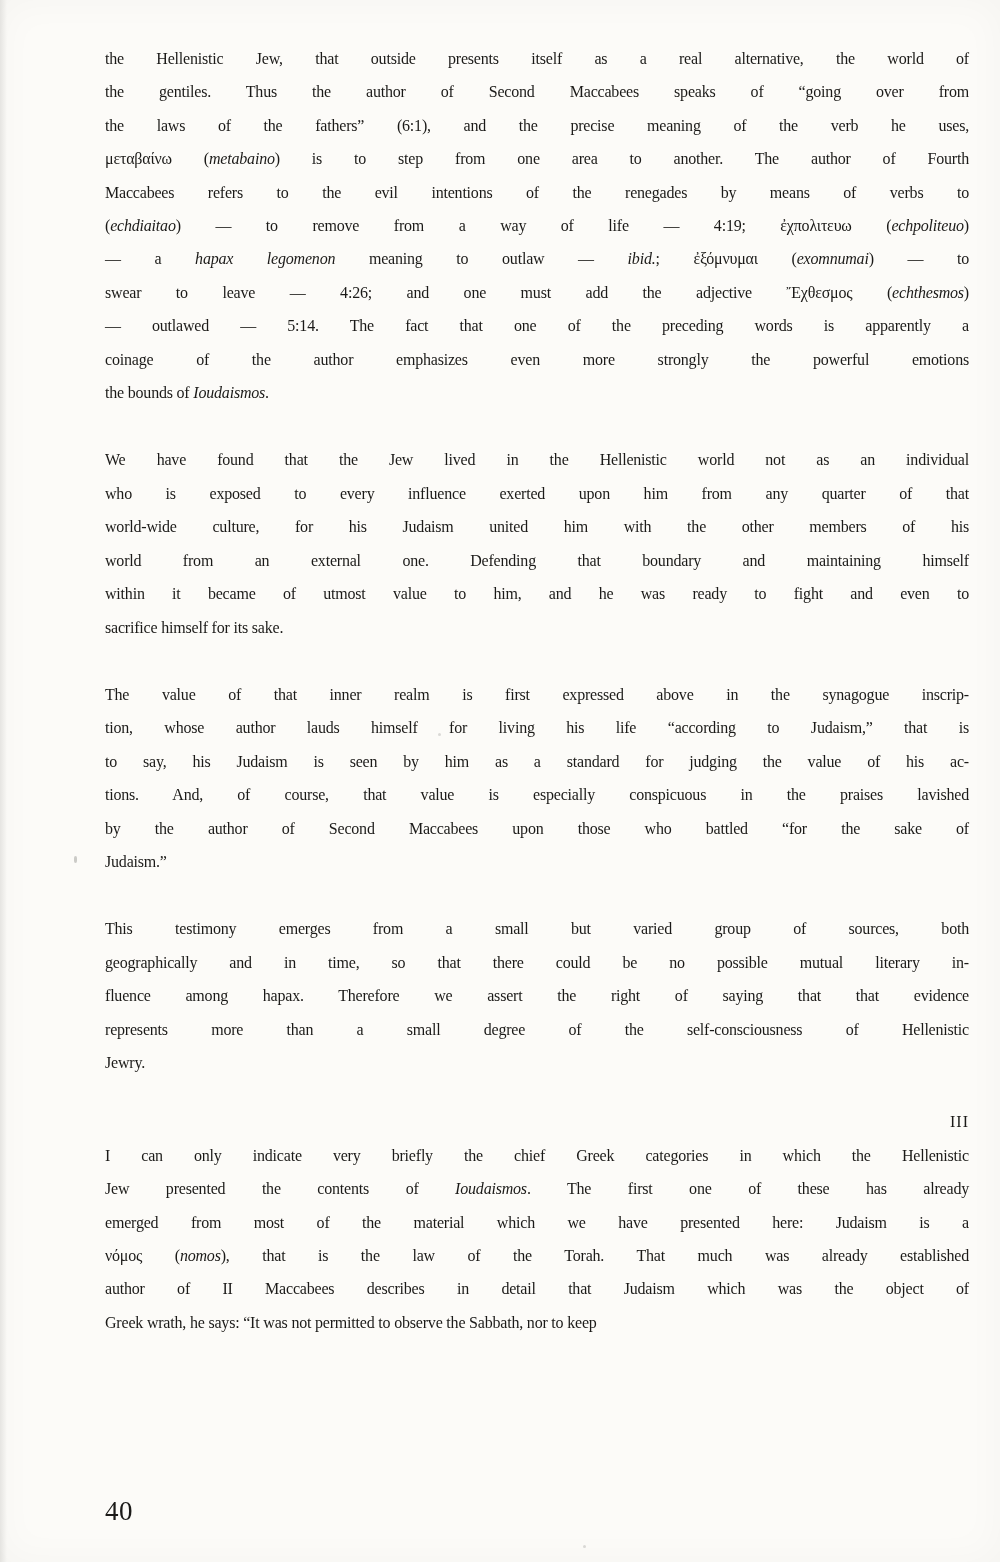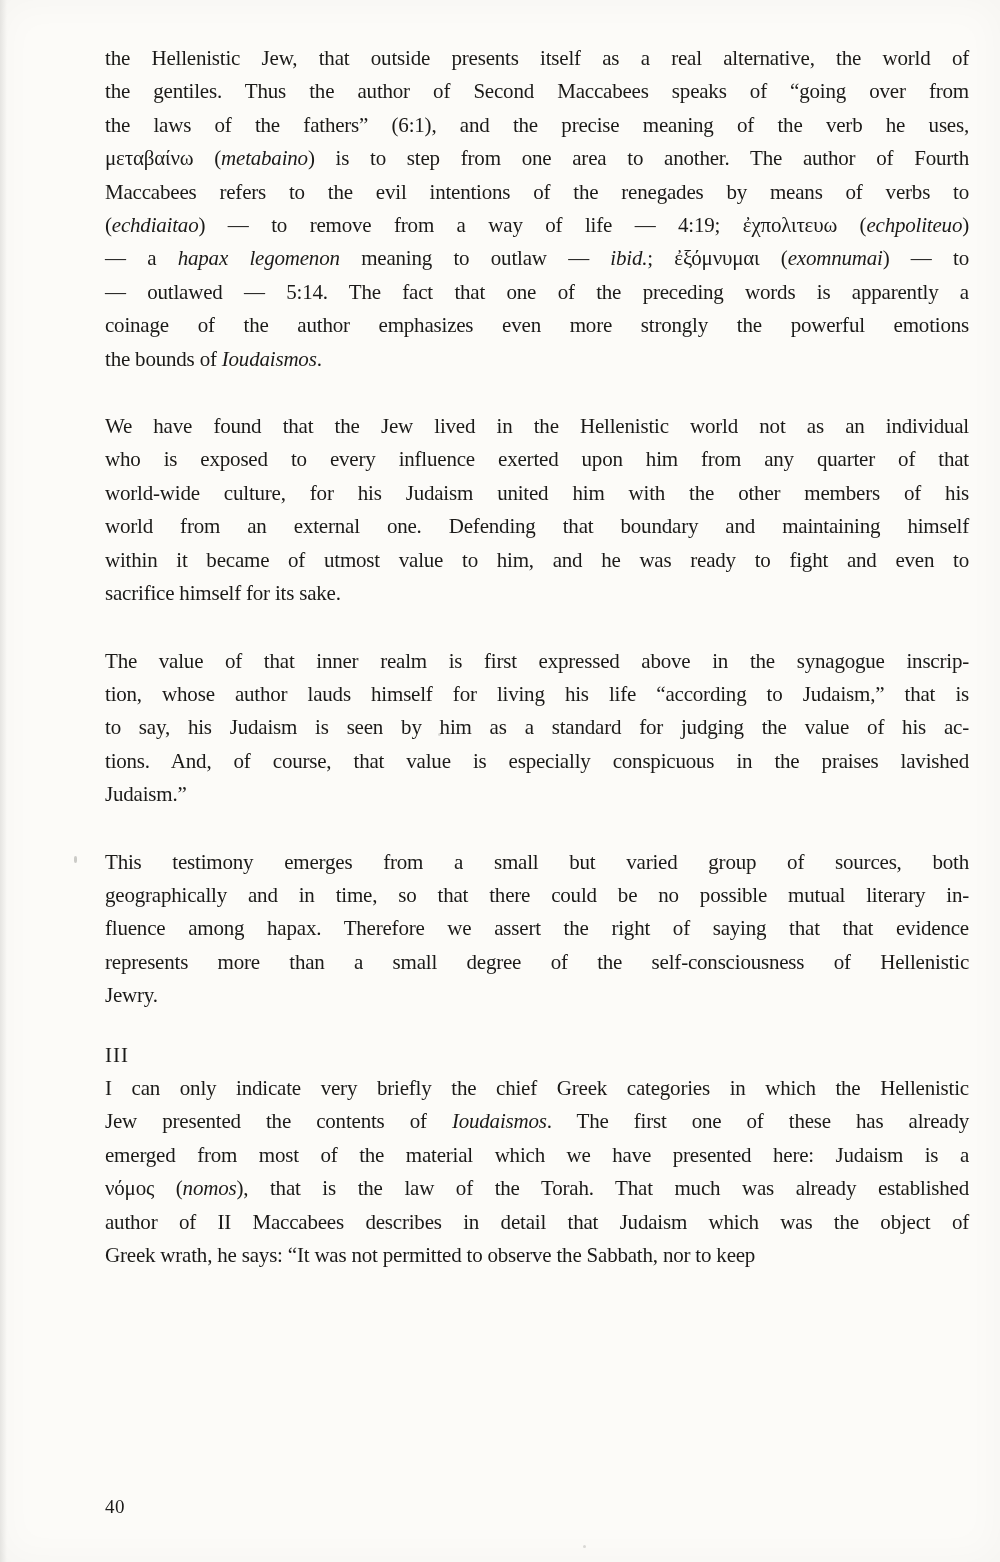--- a/index.html
+++ b/index.html
@@ -22,43 +22,43 @@
     left: 0; top: 0;
     width: 7px; height: 100%;
     background: linear-gradient(to right, rgba(60,60,55,0.10), rgba(60,60,55,0));
     pointer-events: none;
   }
   .text-block {
     position: absolute;
     left: 105px;
     top: 42px;
     width: 864px;
-    font-size: 21px;
+    font-size: 16px;
     line-height: 33.4px;
     letter-spacing: -0.2px;
   }
   .paragraph { margin: 0 0 34px 0; }
   .line {
     text-align: justify;
     text-align-last: justify;
     white-space: normal;
   }
   .line.last { text-align-last: left; }
   .it { font-style: italic; }
   .section-heading {
     margin: -8px 0 0 0;
     line-height: 33.4px;
-    text-align: left;
+    text-align: right;
     letter-spacing: 1px;
   }
   .page-number {
     position: absolute;
     left: 105px;
     top: 1496px;
-    font-size: 19px;
+    font-size: 27px;
     letter-spacing: 0.5px;
   }
   .speck {
     position: absolute;
     background: rgba(40,38,35,0.45);
     border-radius: 50%;
     pointer-events: none;
   }
   .speck-1 { left: 74px;  top: 856px;  width: 3px; height: 7px; border-radius: 2px/3px; opacity: .5; }
   .speck-2 { left: 438px; top: 733px;  width: 3px; height: 3px; opacity: .35; }
@@ -71,37 +71,39 @@
   <div class="scan-edge"></div>
   <div class="text-block">
       <div class="paragraph">
         <div class="line"><span>the Hellenistic Jew, that outside presents itself as a real alternative, the world of</span></div>
         <div class="line"><span>the gentiles. Thus the author of Second Maccabees speaks of “going over from</span></div>
         <div class="line"><span>the laws of the fathers” (6:1), and the precise meaning of the verb he uses,</span></div>
         <div class="line"><span>μεταβαίνω (</span><span class="it">metabaino</span><span>) is to step from one area to another. The author of Fourth</span></div>
         <div class="line"><span>Maccabees refers to the evil intentions of the renegades by means of verbs to</span></div>
         <div class="line"><span>(</span><span class="it">echdiaitao</span><span>) — to remove from a way of life — 4:19; ἐχπολιτευω (</span><span class="it">echpoliteuo</span><span>)</span></div>
         <div class="line"><span>— a </span><span class="it">hapax legomenon</span><span> meaning to outlaw — </span><span class="it">ibid.</span><span>; ἐξόμνυμαι (</span><span class="it">exomnumai</span><span>) — to</span></div>
+        <div class="line"><span>swear to leave — 4:26; and one must add the adjective Ἔχθεσμος (</span><span class="it">echthesmos</span><span>)</span></div>
         <div class="line"><span>— outlawed — 5:14. The fact that one of the preceding words is apparently a</span></div>
         <div class="line"><span>coinage of the author emphasizes even more strongly the powerful emotions</span></div>
         <div class="line last"><span>the bounds of </span><span class="it">Ioudaismos</span><span>.</span></div>
       </div>
       <div class="paragraph">
         <div class="line"><span>We have found that the Jew lived in the Hellenistic world not as an individual</span></div>
         <div class="line"><span>who is exposed to every influence exerted upon him from any quarter of that</span></div>
         <div class="line"><span>world-wide culture, for his Judaism united him with the other members of his</span></div>
         <div class="line"><span>world from an external one. Defending that boundary and maintaining himself</span></div>
         <div class="line"><span>within it became of utmost value to him, and he was ready to fight and even to</span></div>
         <div class="line last"><span>sacrifice himself for its sake.</span></div>
       </div>
       <div class="paragraph">
         <div class="line"><span>The value of that inner realm is first expressed above in the synagogue inscrip-</span></div>
         <div class="line"><span>tion, whose author lauds himself for living his life “according to Judaism,” that is</span></div>
         <div class="line"><span>to say, his Judaism is seen by him as a standard for judging the value of his ac-</span></div>
         <div class="line"><span>tions. And, of course, that value is especially conspicuous in the praises lavished</span></div>
+        <div class="line"><span>by the author of Second Maccabees upon those who battled “for the sake of</span></div>
         <div class="line last"><span>Judaism.”</span></div>
       </div>
       <div class="paragraph">
         <div class="line"><span>This testimony emerges from a small but varied group of sources, both</span></div>
         <div class="line"><span>geographically and in time, so that there could be no possible mutual literary in-</span></div>
         <div class="line"><span>fluence among hapax. Therefore we assert the right of saying that that evidence</span></div>
         <div class="line"><span>represents more than a small degree of the self-consciousness of Hellenistic</span></div>
         <div class="line last"><span>Jewry.</span></div>
       </div>
       <div class="section-heading">III</div>

